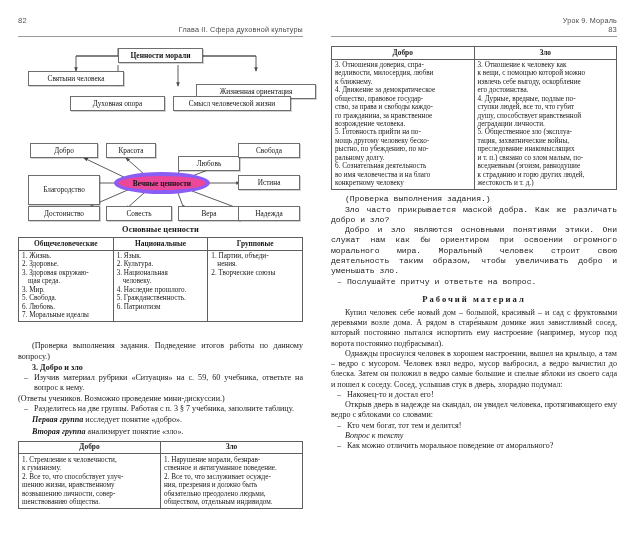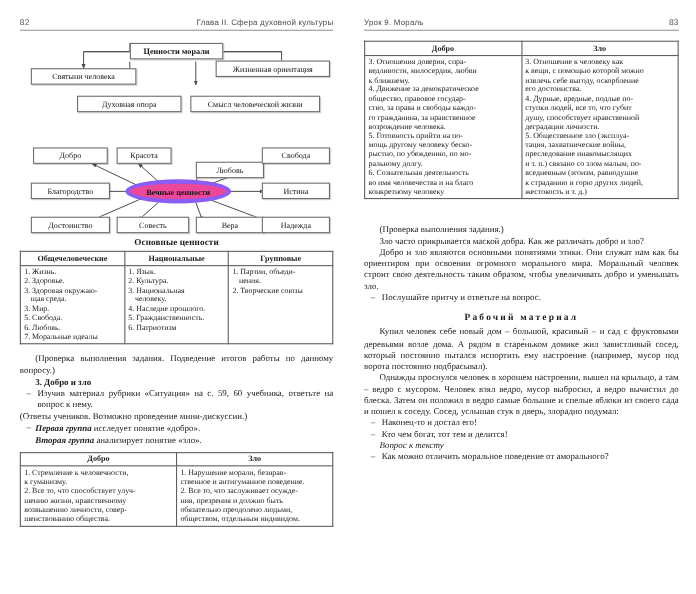--- a/index.html
+++ b/index.html
@@ -17,20 +17,21 @@
   .page.right{width:316px;padding:16px 16px 0 14px;}
 
   
   .runhead{
     display:flex;align-items:flex-end;
     font-family:"Liberation Sans", sans-serif;
     font-size:7.2px;color:#4a4a4a;
     border-bottom:1px solid #9a9a9a;
     padding-bottom:2px;margin-bottom:9px;
     letter-spacing:.2px;
+    flex-direction:column;
   }
   .runhead.left-head .folio{margin-right:auto;}
   .runhead.left-head .title{text-align:left;}
   .runhead.right-head .folio{margin-left:auto;}
   .runhead .folio{font-size:7.6px;color:#555;}
 
   
   .diagram{position:relative;height:170px;margin:0 0 2px 0;}
   .dbox{
     position:absolute;box-sizing:border-box;
@@ -67,21 +68,21 @@
     padding:1.4px 3px 2px 3px;
   }
   table.doc th{
     text-align:center;font-weight:bold;font-size:7.4px;padding:1.5px 2px;
   }
   table.doc td p{margin:0;}
   .values-tbl td{width:33.33%;}
   .gz-tbl td{width:50%;}
 
   
-  .prose{font-size:8.1px;line-height:1.27;text-align:justify;margin-top:8px;}
+  .prose{font-size:8.1px;line-height:1.27;text-align:justify;margin-top:19px;}
   .prose p{margin:0;text-indent:14px;}
   .prose p.noind{text-indent:0;}
   .prose p.dash{text-indent:0;padding-left:16px;position:relative;}
   .prose p.dash .d{position:absolute;left:6px;}
   .prose p.head{text-indent:14px;font-weight:bold;margin-top:1px;}
   .bi{font-weight:bold;font-style:italic;}
   .work-title{
     text-align:center;font-weight:bold;font-size:8.6px;
     letter-spacing:2px;margin:7px 0 4px 0;
   }
@@ -126,30 +127,30 @@
           <path d="M182,137 L222,137"></path>
           <path d="M112,143 L66,163"></path>
           <path d="M126,147 L108,163"></path>
           <path d="M160,147 L166,163"></path>
           <path d="M174,145 L222,163"></path>
         </g>
       </svg>
 
       <div class="dbox bold" style="left:100px;top:2px;width:85px;height:15px;">Ценности морали</div>
       <div class="dbox" style="left:10px;top:25px;width:96px;height:15px;">Святыни человека</div>
-      <div class="dbox" style="left:178px;top:18px;width:104px;height:15px;">Жизненная ориентация</div>
+      <div class="dbox" style="left:178px;top:38px;width:120px;height:15px;">Жизненная ориентация</div>
       <div class="dbox" style="left:52px;top:50px;width:95px;height:15px;">Духовная опора</div>
       <div class="dbox" style="left:155px;top:50px;width:118px;height:15px;">Смысл человеческой жизни</div>
 
       <div class="dbox" style="left:12px;top:97px;width:68px;height:15px;">Добро</div>
       <div class="dbox" style="left:88px;top:97px;width:50px;height:15px;">Красота</div>
       <div class="dbox" style="left:160px;top:110px;width:62px;height:15px;">Любовь</div>
       <div class="dbox" style="left:220px;top:97px;width:62px;height:15px;">Свобода</div>
 
-      <div class="dbox" style="left:10px;top:129px;width:72px;height:15px;">Благородство</div>
+      <div class="dbox" style="left:10px;top:129px;width:72px;height:30px;">Благородство</div>
       <div class="dbox" style="left:220px;top:129px;width:62px;height:15px;">Истина</div>
       <div class="ellipse" style="left:96px;top:126px;width:96px;height:22px;">Вечные ценности</div>
 
       <div class="dbox" style="left:10px;top:160px;width:72px;height:15px;">Достоинство</div>
       <div class="dbox" style="left:88px;top:160px;width:66px;height:15px;">Совесть</div>
       <div class="dbox" style="left:160px;top:160px;width:62px;height:15px;">Вера</div>
       <div class="dbox" style="left:220px;top:160px;width:62px;height:15px;">Надежда</div>
     </div>
 
     <div class="spacer-sm"></div>
@@ -195,21 +196,21 @@
     </table>
 
     <div class="prose">
       <p class="noind" style="text-indent:14px;">(Проверка выполнения задания. Подведение итогов работы по данному вопросу.)</p>
       <p class="head">3. Добро и зло</p>
       <p class="dash">
         <span class="d">–</span><span>Изучив материал рубрики «Ситуация» на с. 59, 60 учебника, ответьте на вопрос к нему.</span>
       </p>
       <p class="noind">(Ответы учеников. Возможно проведение мини-дискуссии.)</p>
       <p class="dash">
-        <span class="d">–</span>
+        <span class="d">–</span><span>Разделитесь на две группы. Работая с п. 3 § 7 учебника, заполните таблицу.</span>
       </p>
       <p class="head" style="font-weight:normal;"><span class="bi">Первая группа</span><span> исследует понятие «добро».</span></p>
       <p class="head" style="font-weight:normal;"><span class="bi">Вторая группа</span><span> анализирует понятие «зло».</span></p>
     </div>
 
     <div class="spacer-sm"></div>
 
     <table class="doc gz-tbl">
       <thead>
         <tr>
@@ -288,37 +289,38 @@
             <p>преследование инакомыслящих</p>
             <p>и т. п.) связано со злом малым, по-</p>
             <p>вседневным (эгоизм, равнодушие</p>
             <p>к страданию и горю других людей,</p>
             <p>жестокость и т. д.)</p>
           </td>
         </tr>
       </tbody>
     </table>
 
-    <div class="prose" style="margin-top:23px;">
+    <div class="prose" style="margin-top:4px;font-family:Liberation Mono, monospace;">
       <p>(Проверка выполнения задания.)</p>
       <p>Зло часто прикрывается маской добра. Как же различать добро и зло?</p>
       <p>Добро и зло являются основными понятиями этики. Они служат нам как бы ориентиром при освоении огромного морального мира. Моральный человек строит свою деятельность таким образом, чтобы увеличивать добро и уменьшать зло.</p>
       <p class="dash">
         <span class="d">–</span><span>Послушайте притчу и ответьте на вопрос.</span>
       </p>
     </div>
 
     <div class="work-title">Рабочий материал</div>
 
     <div class="prose" style="margin-top:0;">
       <p>Купил человек себе новый дом – большой, красивый – и сад с фруктовыми деревьями возле дома. А рядом в старе́ньком домике жил завистливый сосед, который постоянно пытался испортить ему настроение (например, мусор под ворота постоянно подбрасывал).</p>
       <p>Однажды проснулся человек в хорошем настроении, вышел на крыльцо, а там – ведро с мусором. Человек взял ведро, мусор выбросил, а ведро вычистил до блеска. Затем он положил в ведро самые большие и спелые яблоки из своего сада и пошел к соседу. Сосед, услышав стук в дверь, злорадно подумал:</p>
       <p class="dash">
         <span class="d">–</span><span>Наконец-то и достал его!</span>
       </p>
+      <p>Открыв дверь в надежде на скандал, он увидел человека, протягивающего ему ведро с яблоками со словами:</p>
       <p class="dash">
         <span class="d">–</span><span>Кто чем богат, тот тем и делится!</span>
       </p>
       <p style="text-indent:14px;font-style:italic;">Вопрос к тексту</p>
       <p class="dash">
         <span class="d">–</span><span>Как можно отличить моральное поведение от аморального?</span>
       </p>
     </div>
 
   </div>

